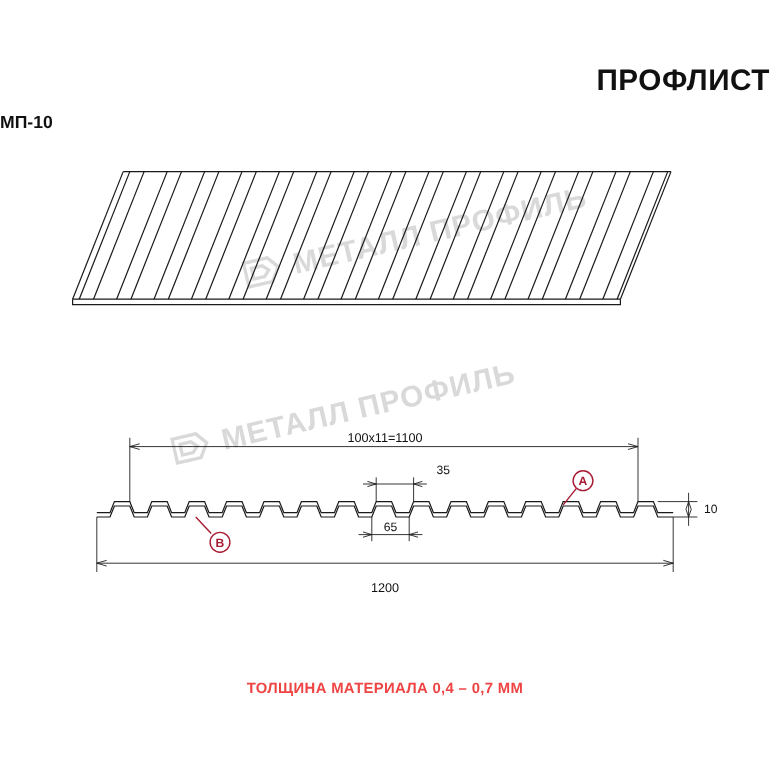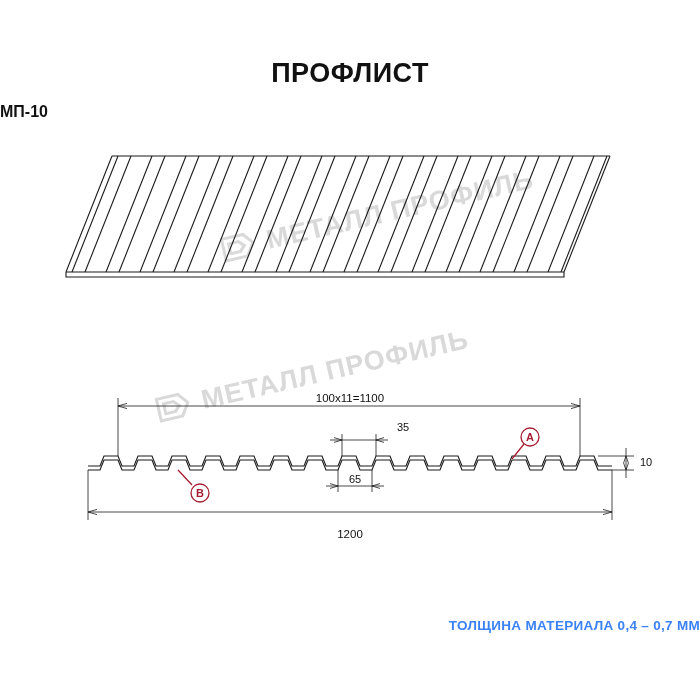--- a/index.html
+++ b/index.html
@@ -17,46 +17,46 @@
   }
   .page {
     position: absolute;
     inset: 0;
   }
   .title {
     position: absolute;
     top: 58px;
     left: 0;
     width: 700px;
-    text-align: center;
+    text-align: right;
     font-size: 27px;
     font-weight: bold;
     letter-spacing: 0.5px;
     color: #111;
   }
   .subtitle {
     position: absolute;
     top: 103px;
     left: 0;
     width: 700px;
     text-align: left;
     font-size: 16px;
     font-weight: bold;
     color: #111;
   }
   .footnote {
     position: absolute;
     top: 618px;
     left: 0;
     width: 700px;
-    text-align: right;
+    text-align: center;
     font-size: 13.5px;
     font-weight: bold;
     letter-spacing: 0.3px;
-    color: #3b82f6;
+    color: #ef4444;
   }
   svg {
     position: absolute;
     top: 0;
     left: 0;
   }
   .wm-text {
     font-family: "Liberation Sans", sans-serif;
     font-size: 27px;
     font-weight: bold;

